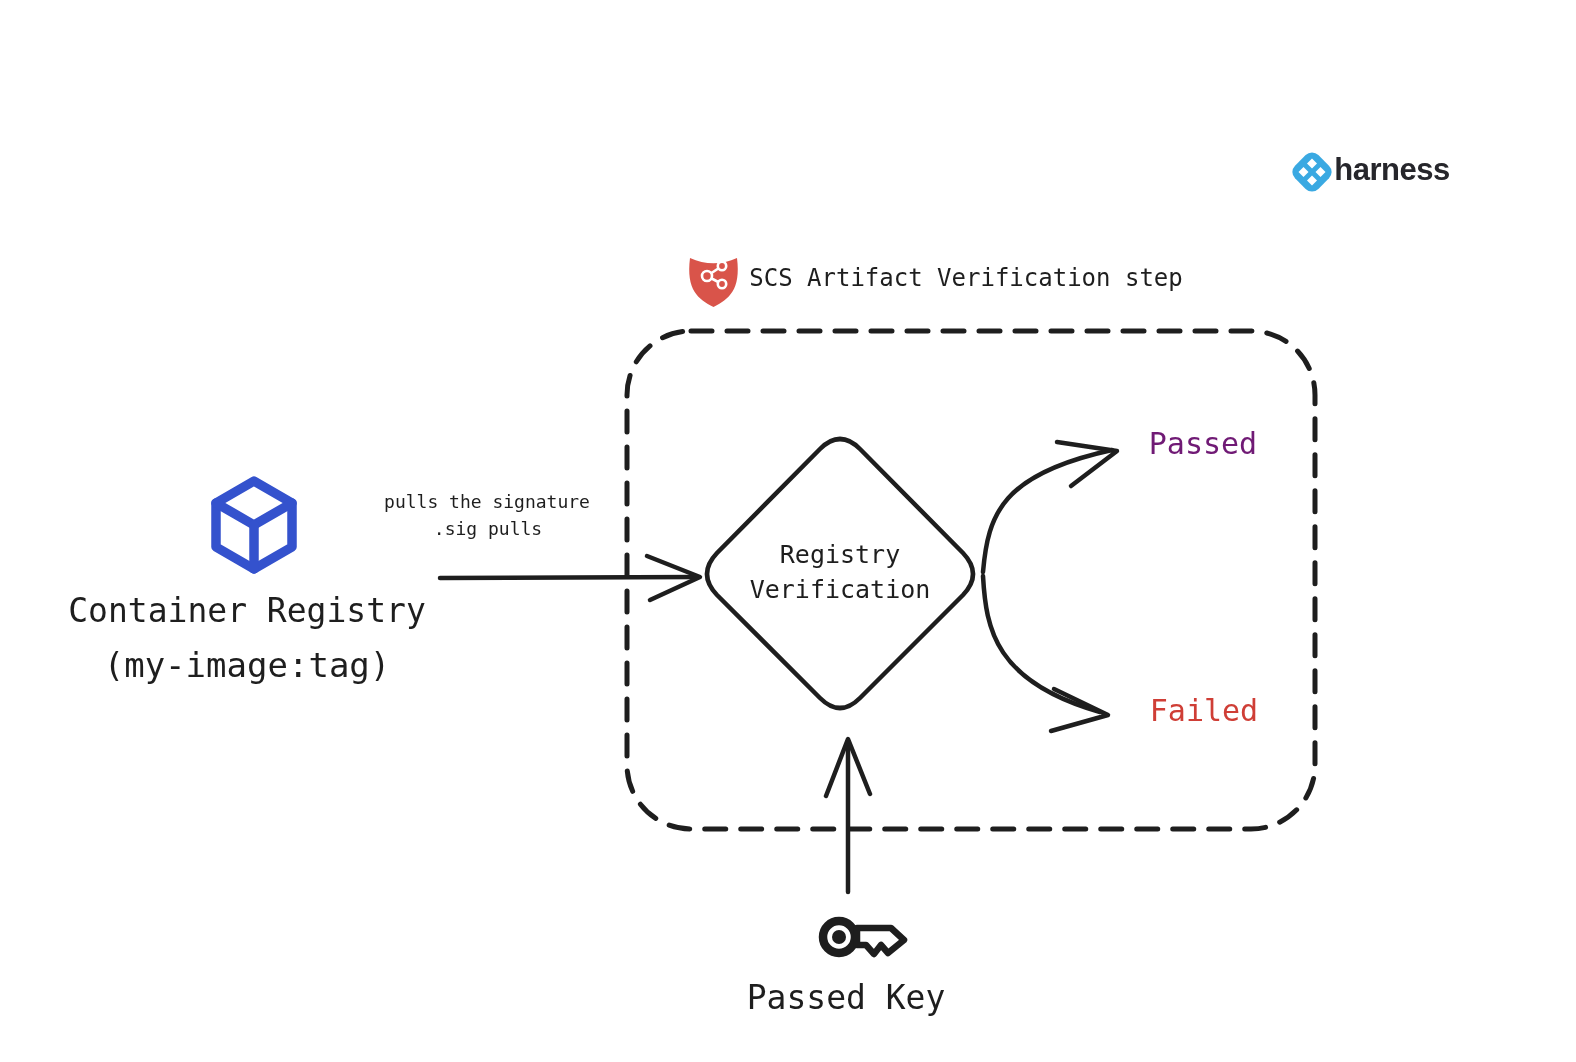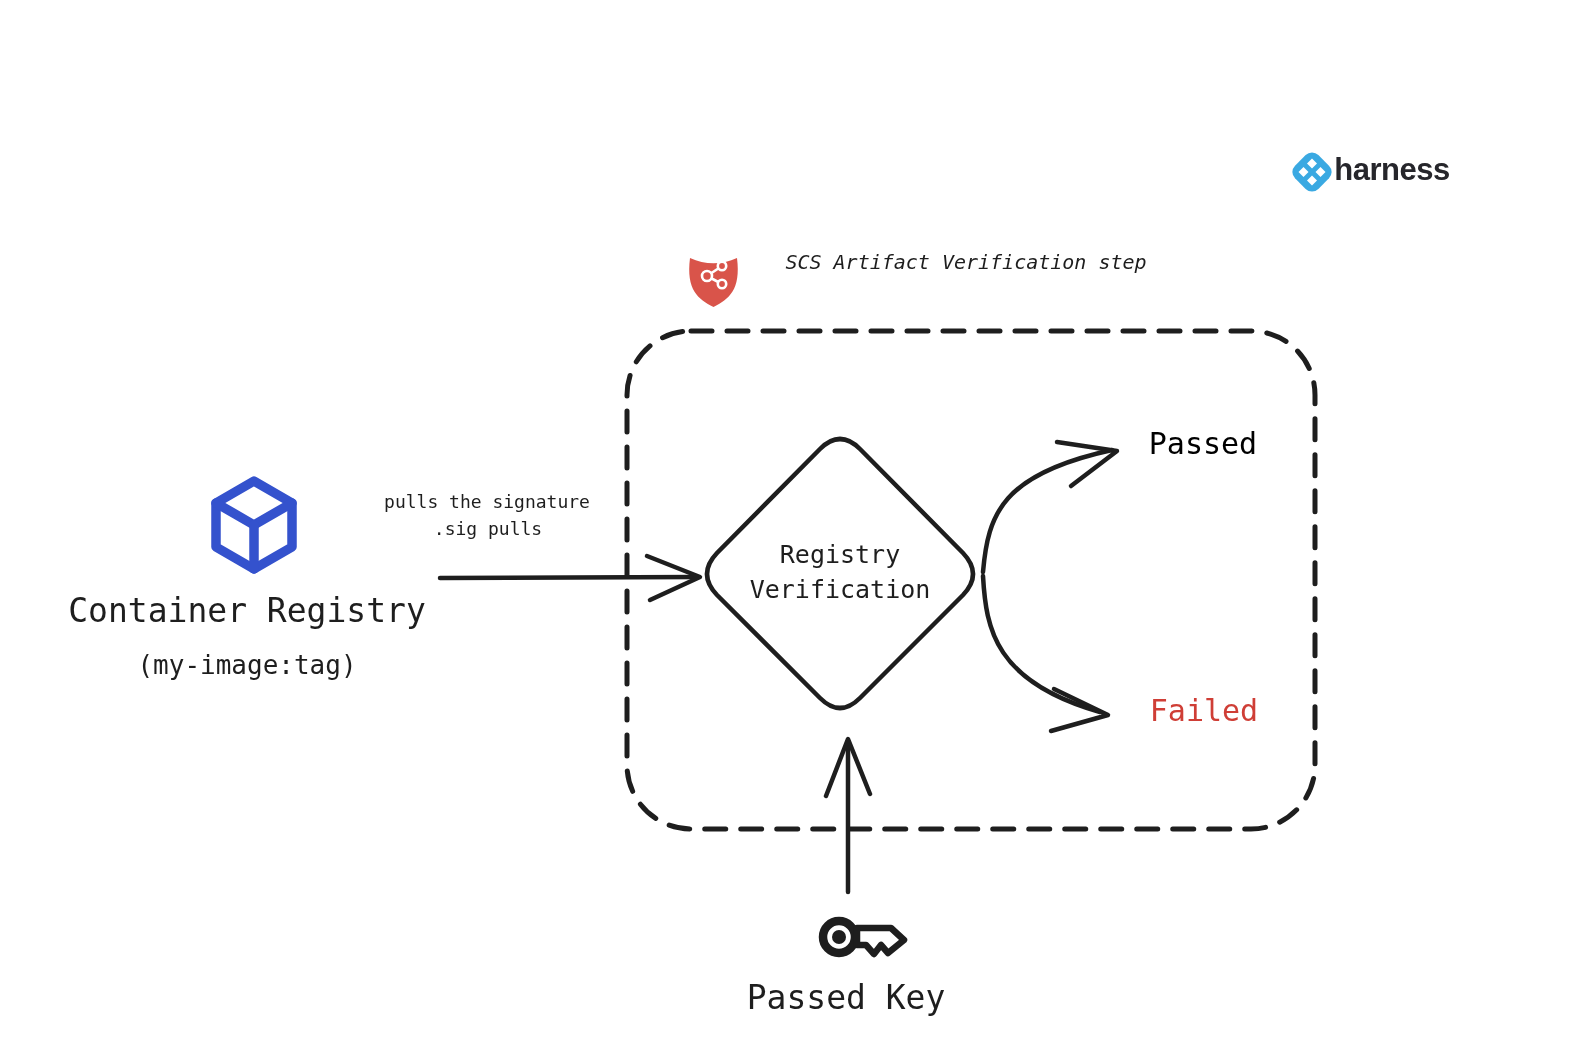--- a/index.html
+++ b/index.html
@@ -17,23 +17,23 @@
     left: 0; top: 0;
     width: 1576px; height: 1062px;
   }
   .label {
     position: absolute;
     transform: translate(-50%, -50%);
     color: #1e1e1e;
     white-space: nowrap;
     line-height: 1;
   }
-  .lbl-step-title    { left: 966px;  top: 218px; font-size: 20px; font-style: italic; }
+  .lbl-step-title    { left: 966px;  top: 234px; font-size: 24px; }
   .lbl-registry      { left: 247px;  top: 566px; font-size: 33px; text-align: center; }
-  .lbl-image-tag     { left: 247px;  top: 621px; font-size: 26px; }
+  .lbl-image-tag     { left: 247px;  top: 621px; font-size: 34px; }
   .lbl-pull-1        { left: 487px;  top: 458px; font-size: 18px; }
   .lbl-pull-2        { left: 488px;  top: 485px; font-size: 18px; }
   .lbl-decision-1    { left: 840px;  top: 510px; font-size: 25px; }
   .lbl-decision-2    { left: 840px;  top: 545px; font-size: 25px; }
   .lbl-passed        { left: 1203px; top: 400px; font-size: 30px; }
   .lbl-failed        { left: 1204px; top: 667px; font-size: 30px; }
   .lbl-public-key    { left: 846px;  top: 953px; font-size: 33px; }
   .lbl-wordmark {
     left: 1392px; top: 125px;
     font-family: "Liberation Sans", sans-serif;
@@ -116,19 +116,19 @@
   <div class="label lbl-image-tag">(my-image:tag)</div>
 
   <div class="label lbl-pull-1">pulls the signature</div>
 
   <div class="label lbl-pull-2">.sig pulls</div>
 
   <div class="label lbl-decision-1">Registry</div>
 
   <div class="label lbl-decision-2">Verification</div>
 
-  <div class="label lbl-passed" style="color: #000000;">Passed</div>
+  <div class="label lbl-passed" style="color: #701a75;">Passed</div>
 
   <div class="label lbl-failed" style="color: rgb(207, 62, 54);">Failed</div>
 
   <div class="label lbl-public-key">Passed Key</div>
 
 </div>
 
 </body></html>

